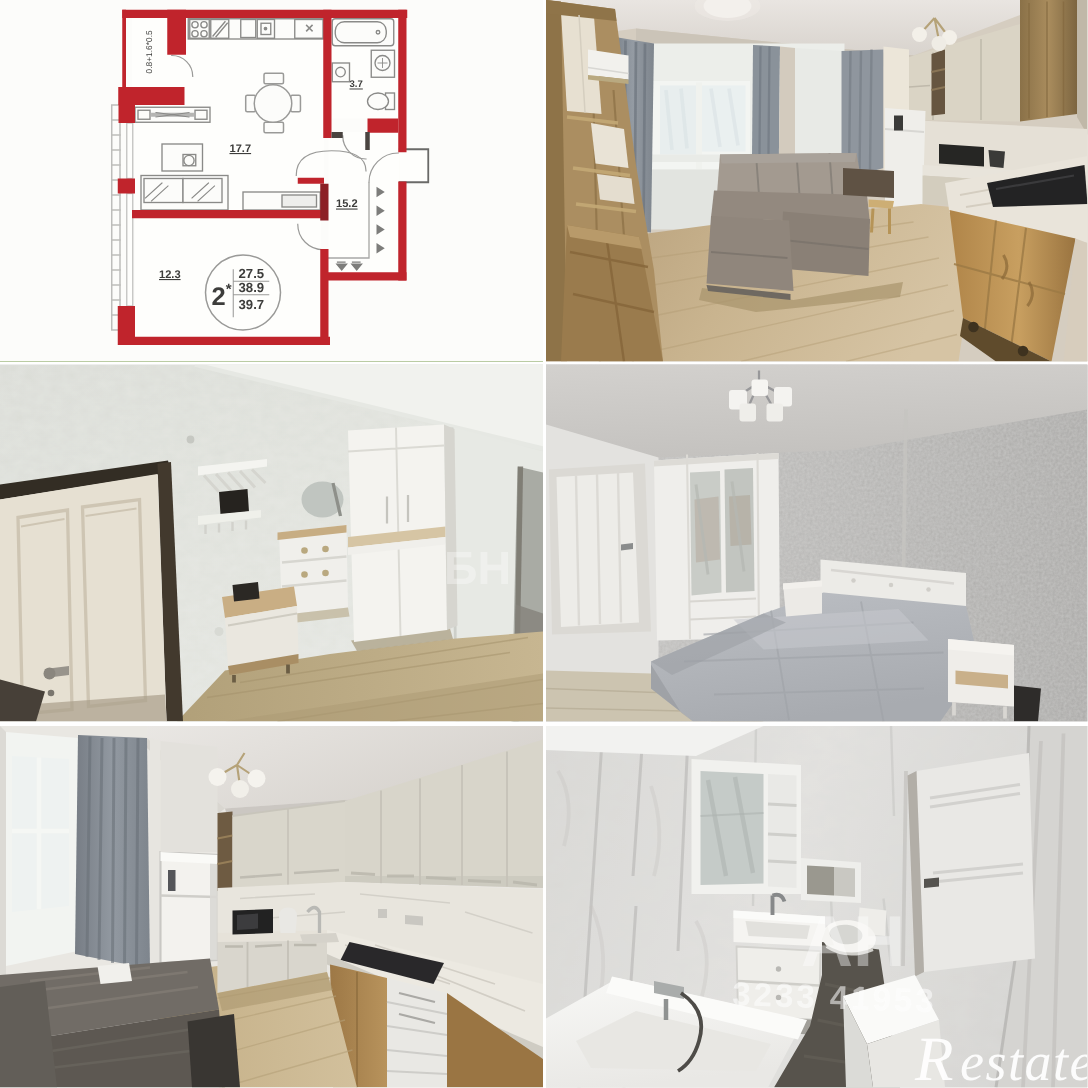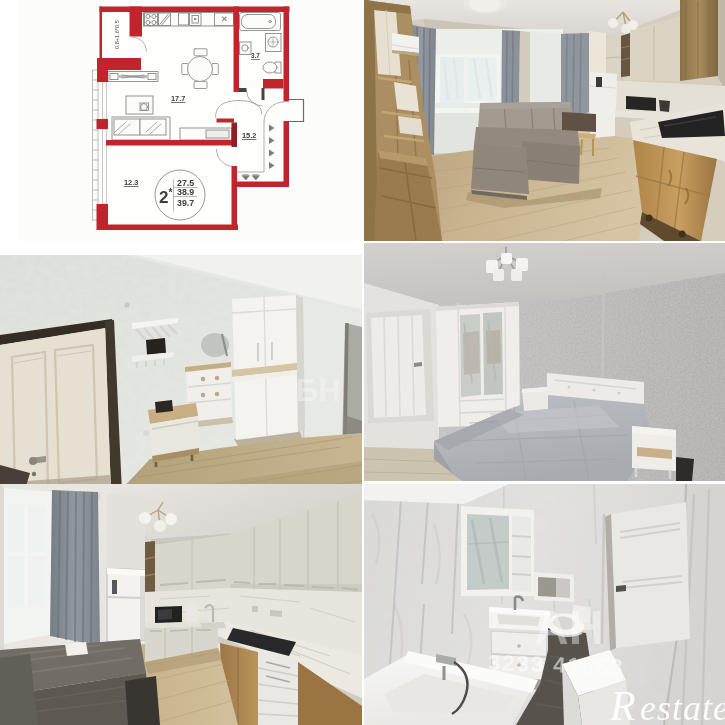--- a/index.html
+++ b/index.html
@@ -2,21 +2,21 @@
 <html><head>
 <meta charset="utf-8">
 <style>
 html,body{margin:0;padding:0;width:725px;height:725px;background:#ffffff;overflow:hidden;font-family:"Liberation Sans",sans-serif}
 .tile{position:absolute;overflow:hidden}
 svg{display:block}
 </style>
 </head>
 <body>
 
-<div class="tile" style="left:18px;top:0;width:362px;height:241px;background:#4d7c0f">
+<div class="tile" style="left:0;top:0;width:362px;height:241px;background:#4d7c0f">
 <svg width="362" height="241" viewBox="0 0 362 241">
 <rect x="0" y="0" width="362" height="241" fill="#fcfcfa"></rect>
 <g stroke-linecap="square">
 
 <rect x="88" y="12" width="128" height="128" fill="#fefefc"></rect>
 
 <rect x="90" y="145" width="124" height="80" fill="#fefefc"></rect>
 
 <rect x="221" y="12" width="45" height="67" fill="#fefefc"></rect>
 
@@ -371,21 +371,21 @@
 
 <g>
 <path d="M259 12 L250 22 M259 12 L268 24 M259 12 L262 27" stroke="#b5a278" stroke-width="1.4" fill="none"></path>
 <circle cx="249" cy="23" r="5" fill="#f3f0e9"></circle>
 <circle cx="269" cy="25" r="5" fill="#f3f0e9"></circle>
 <circle cx="262" cy="29" r="5" fill="#efece5"></circle>
 </g>
 </svg>
 </div>
 
-<div class="tile" style="left:0;top:255px;width:362px;height:238px;background:#e2e4df">
+<div class="tile" style="left:0;top:243px;width:362px;height:238px;background:#e2e4df">
 <svg width="362" height="238" viewBox="0 0 362 238">
 <defs>
 <linearGradient id="hwall" x1="0" y1="0" x2="1" y2="1">
 <stop offset="0" stop-color="#dadcd6"></stop>
           <stop offset="1" stop-color="#e6e8e3"></stop>
 </linearGradient>
 <linearGradient id="hfloor" x1="0" y1="0" x2="1" y2="0">
 <stop offset="0" stop-color="#b1a079"></stop>
           <stop offset="1" stop-color="#c7b691"></stop>
 </linearGradient>

